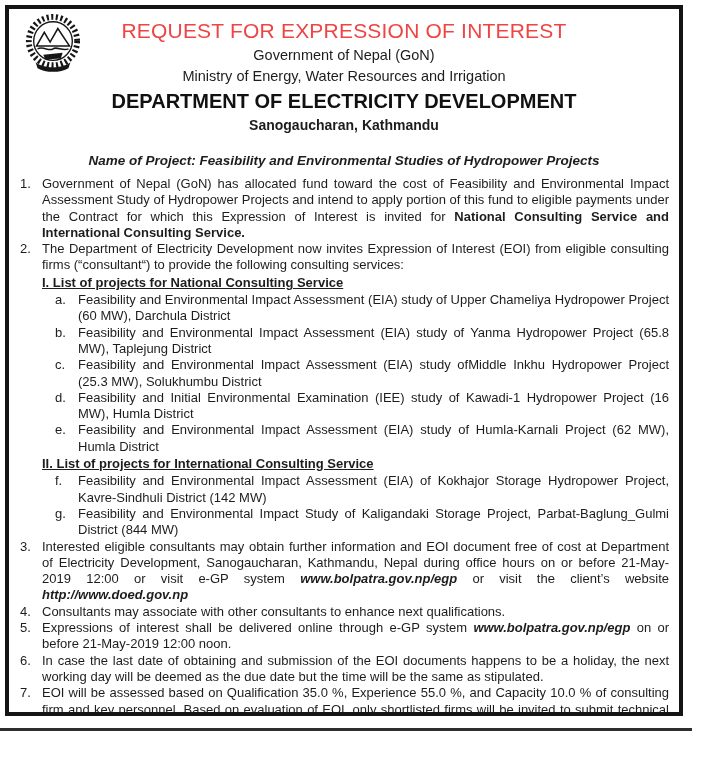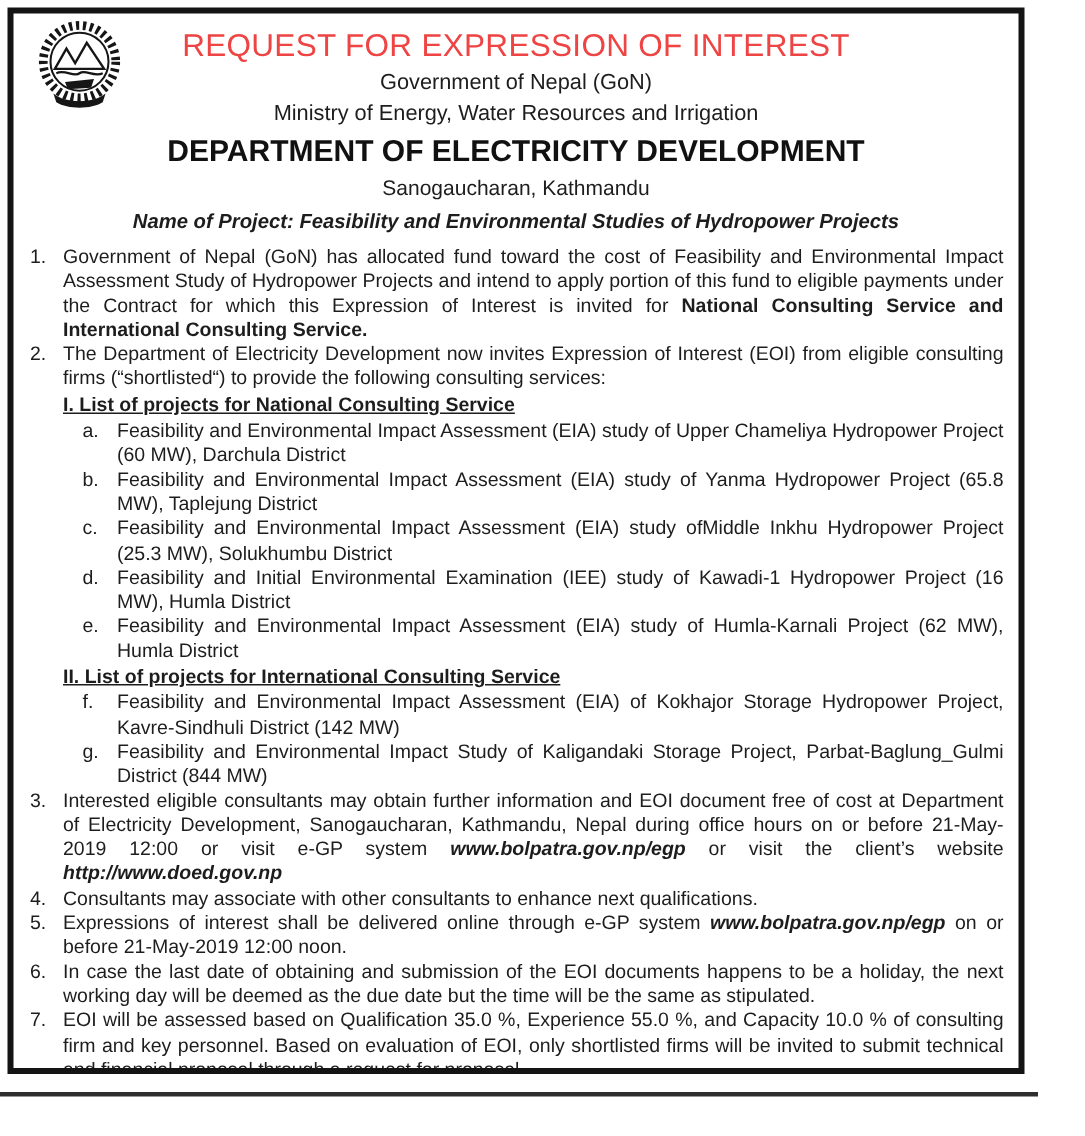--- a/index.html
+++ b/index.html
@@ -11,21 +11,21 @@
   .notice{
     position:absolute;left:5px;top:5px;width:670px;height:703px;
     border:4px solid #141414;background:#ffffff;overflow:hidden;
   }
   .logo{position:absolute;left:15px;top:5px;width:58px;height:60px;}
   .hdr{text-align:center;padding:8px 30px 0 30px;}
   .hdr .title{font-size:21px;font-weight:normal;letter-spacing:.2px;margin:2px 0 4px 0;color:#ef4444;}
   .hdr .gov{font-size:14.5px;margin:3px 0;}
   .hdr .ministry{font-size:14.5px;margin:5px 0;}
   .hdr .dept{font-size:20px;font-weight:bold;margin:6px 0 4px 0;color:#111;}
-  .hdr .addr{font-size:14px;margin:3px 0 7px 0;}
+  .hdr .addr{font-size:14px;margin:3px 0 20px 0;font-weight:bold;}
   .hdr .project{font-size:13.5px;font-weight:bold;font-style:italic;margin:2px 0 6px 0;}
   .body-list{padding:2px 10px 0 11px;font-size:13px;line-height:16.3px;}
   .row{display:flex;}
   .row .marker{flex:none;width:22px;}
   .row .txt{flex:1;text-align:justify;}
   .row.sub{padding-left:35px;}
   .row.sub .marker{width:23px;}
   .row.head{padding-left:22px;font-weight:bold;margin:1px 0;}
   .row.head .txt{text-align:left;}
   .credit{
@@ -59,21 +59,21 @@
     <div class="project">Name of Project: Feasibility and Environmental Studies of Hydropower Projects</div>
   </div>
 
   <div class="body-list" id="notice-items">
       <div class="row num">
         <span class="marker">1.</span>
         <div class="txt"><span>Government of Nepal (GoN) has allocated fund toward the cost of Feasibility and Environmental Impact Assessment Study of Hydropower Projects and intend to apply portion of this fund to eligible payments under the Contract for which this Expression of Interest is invited for </span><span style="font-weight: bold;">National Consulting Service and International Consulting Service.</span></div>
       </div>
       <div class="row num">
         <span class="marker">2.</span>
-        <div class="txt"><span>The Department of Electricity Development now invites Expression of Interest (EOI) from eligible consulting firms (“shortlisted“) to provide the following consulting services:</span></div>
+        <div class="txt"><span>The Department of Electricity Development now invites Expression of Interest (EOI) from eligible consulting firms (“consultant“) to provide the following consulting services:</span></div>
       </div>
       <div class="row head">
         <div class="txt"><span style="font-weight: bold; text-decoration: underline;">I.  List of projects for National Consulting Service</span></div>
       </div>
       <div class="row sub">
         <span class="marker">a.</span>
         <div class="txt"><span>Feasibility and Environmental Impact Assessment (EIA) study of Upper Chameliya Hydropower Project (60 MW), Darchula District</span></div>
       </div>
       <div class="row sub">
         <span class="marker">b.</span>

